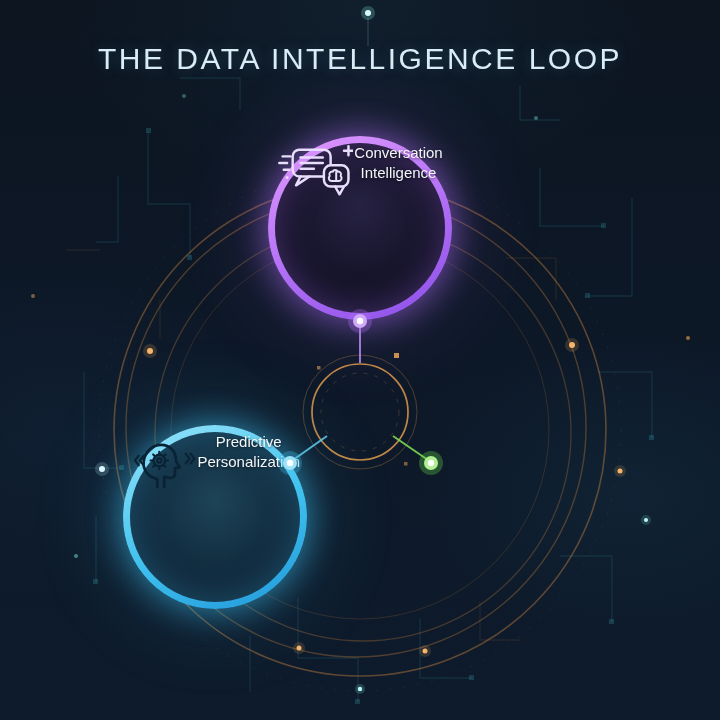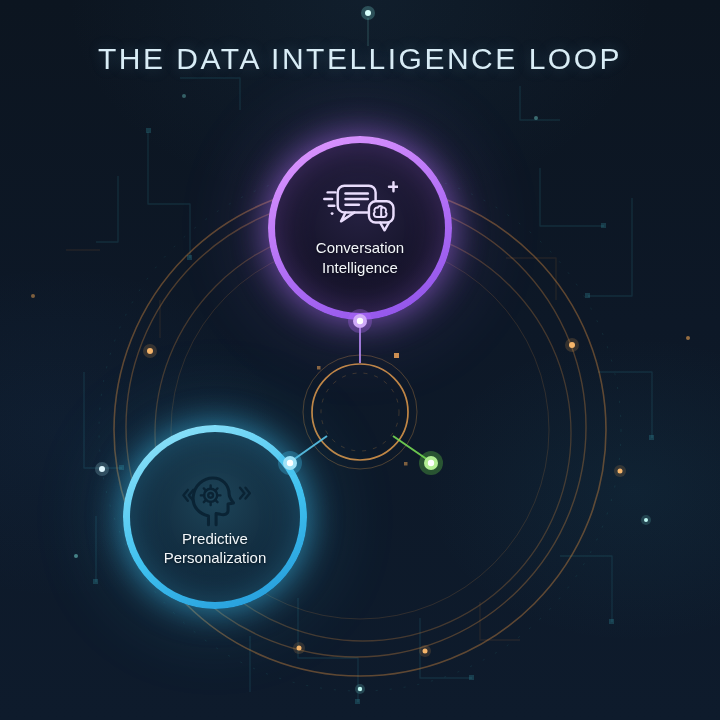--- a/index.html
+++ b/index.html
@@ -32,22 +32,22 @@
 
   .node {
     position: absolute;
     width: 184px; height: 184px;
     box-sizing: border-box;
     border-radius: 50%;
     border: 7px solid transparent;
   }
   .node-inner {
     width: 100%; height: 100%;
-    display: flex; flex-direction: column;
-    align-items: center; justify-content: center;
+    display: flex; 
+    align-items: flex-start; justify-content: center;
     gap: 1px;
   }
   .node-label {
     color: #f3f7fa;
     font-size: 15px; line-height: 1.3; font-weight: 400;
     text-align: center;
     white-space: pre-line;
     text-shadow: 0 1px 3px rgba(0,0,0,.55);
   }
 

